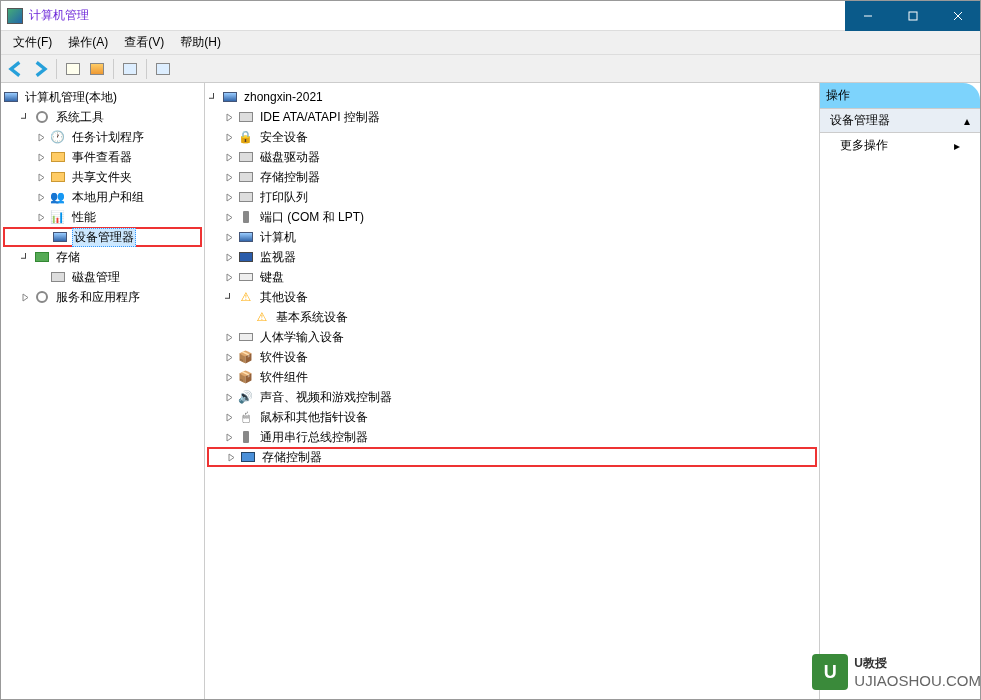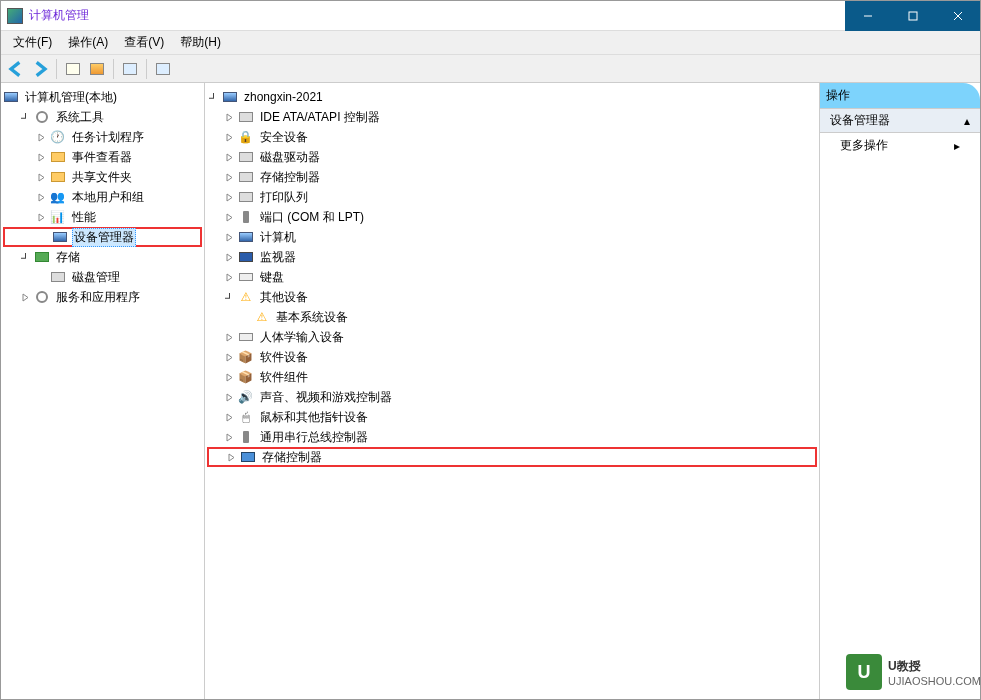--- a/index.html
+++ b/index.html
@@ -41,21 +41,21 @@
 .redbox { border: 2px solid #e33; padding: 0 4px 0 0; }
 
 
 .actions-header { background: #7dd3fc; padding: 4px 6px; border-bottom: 1px solid #ccc; font-weight: normal; }
 .actions-sub { background: #e8eef5; padding: 3px 10px; border-bottom: 1px solid #ccc; display: flex; justify-content: space-between; align-items: center; }
 .actions-item { padding: 4px 20px; display: flex; justify-content: space-between; align-items: center; }
 
 
 .watermark { position: absolute; right: 0; bottom: 10px; display: flex; align-items: center; gap: 6px; font-weight: bold; font-size: 18px; color: #333; }
 .watermark .logo { width: 36px; height: 36px; background: #3a8a3a; border-radius: 4px; display: flex; align-items: center; justify-content: center; color: #fff; font-size: 18px; font-weight: bold; }
-.watermark .sub { font-size: 11px; color: #666; display: block; font-weight: normal; }
+.watermark .sub { font-size: 15px; color: #666; display: block; font-weight: normal; }
 
 
 .ico-pc { background: linear-gradient(#9cf,#36a); border: 1px solid #457; width: 14px; height: 10px; position: relative; }
 .ico-fold { background: #fc6; border: 1px solid #c93; width: 14px; height: 10px; }
 .ico-gear { width: 12px; height: 12px; border: 2px solid #888; border-radius: 50%; position: relative; }
 .ico-disk { background: #ddd; border: 1px solid #888; width: 14px; height: 10px; }
 .ico-mon { background: #2a5caa; border: 1px solid #444; width: 14px; height: 10px; }
 .ico-net { background: #4a90d9; border: 1px solid #246; width: 14px; height: 10px; }
 .ico-kb { background: #eee; border: 1px solid #888; width: 14px; height: 8px; }
 .ico-usb { background: #888; width: 6px; height: 12px; border-radius: 1px; }

